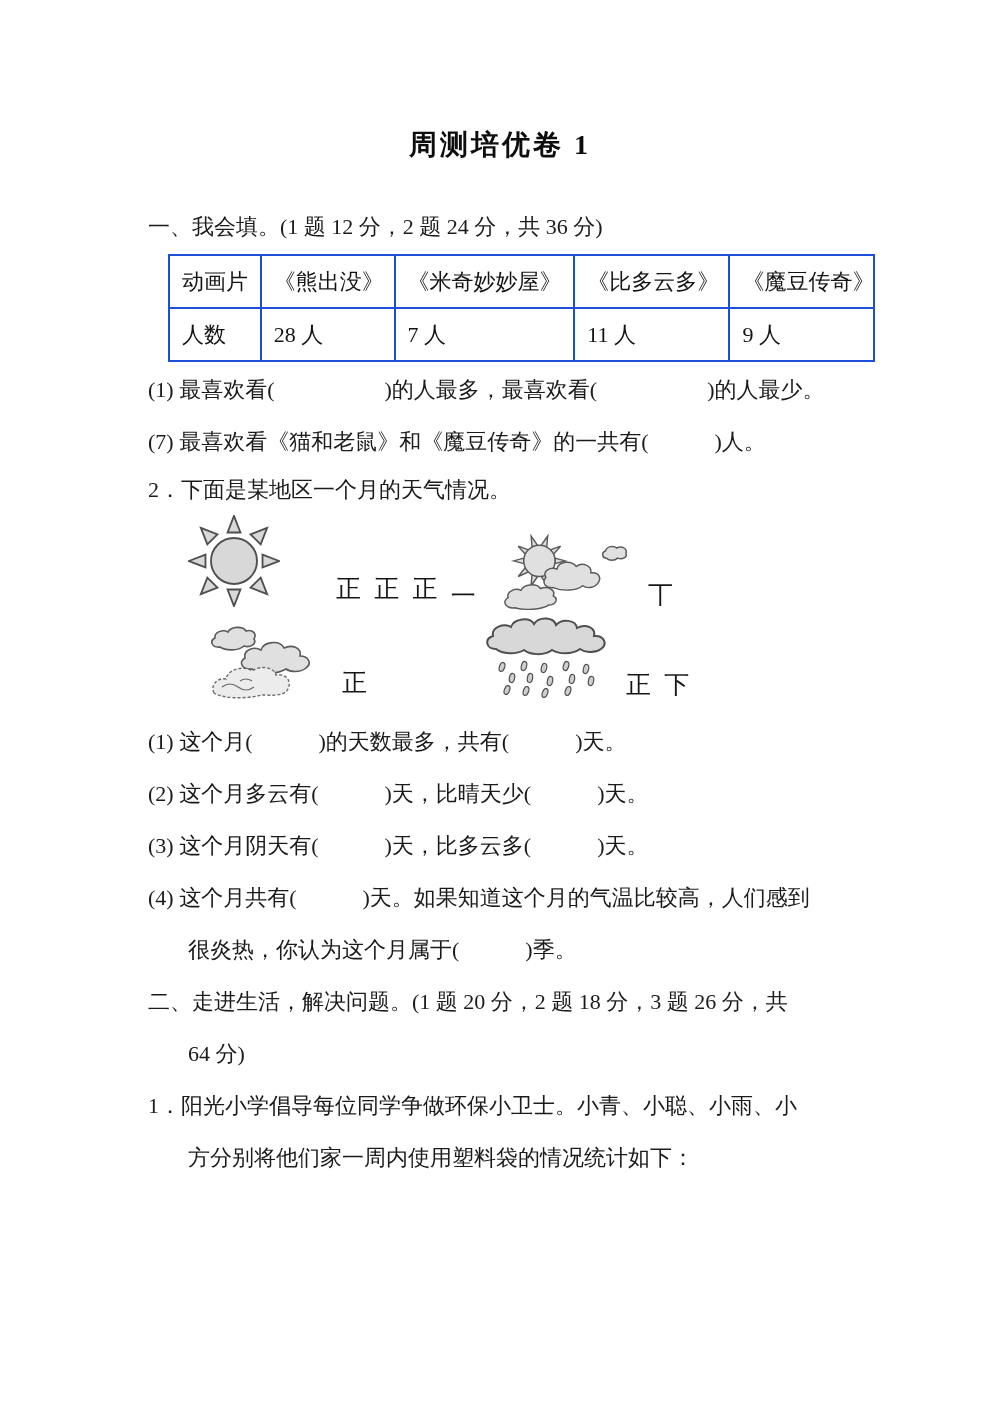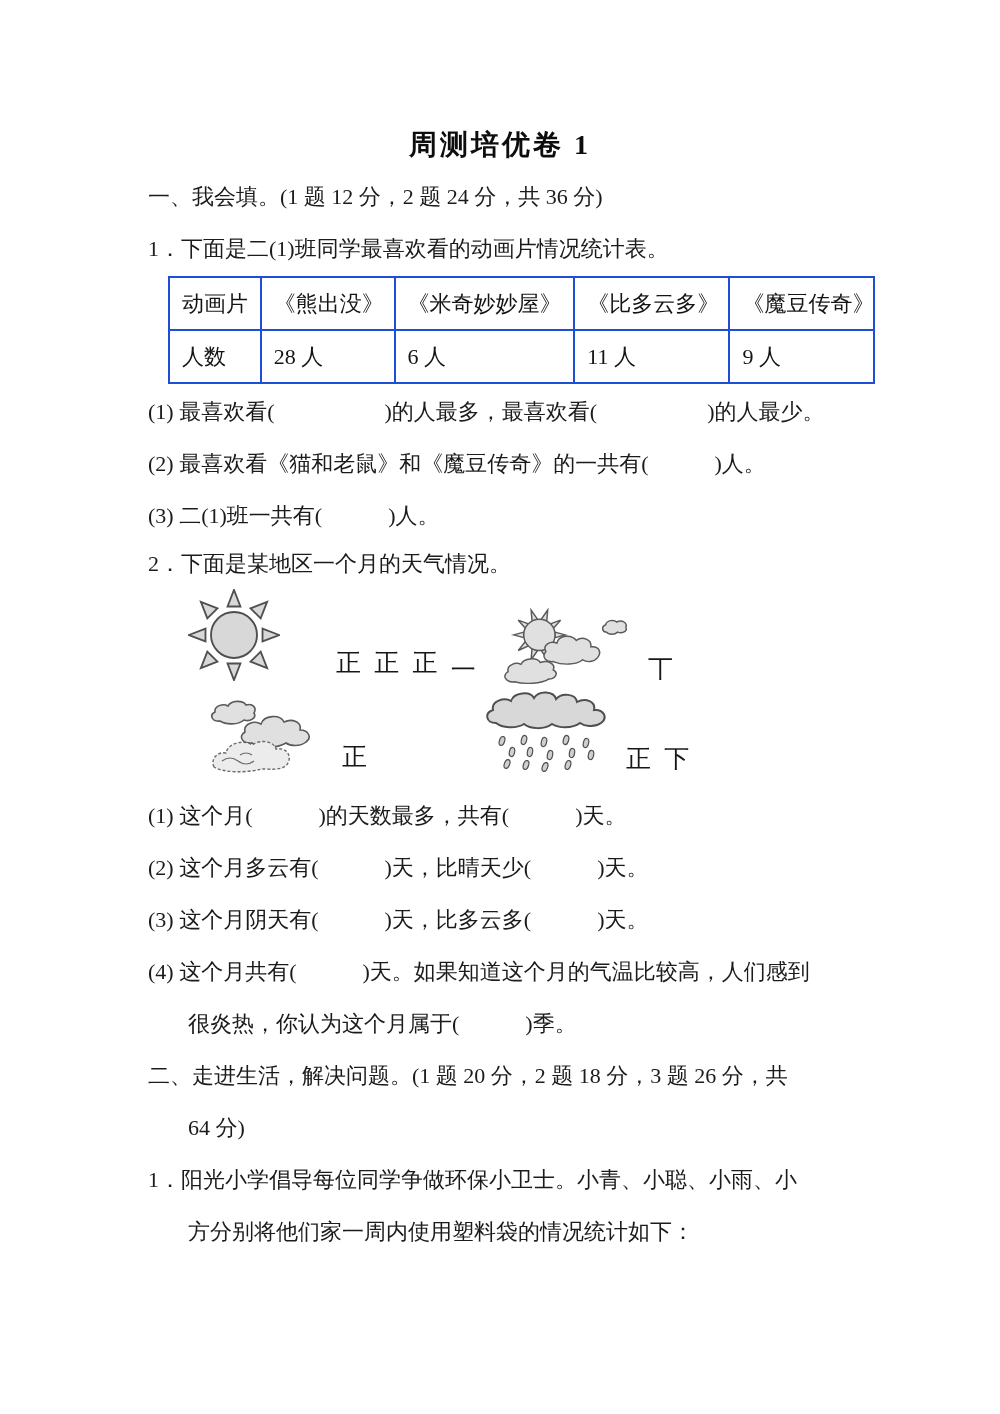--- a/index.html
+++ b/index.html
@@ -15,21 +15,21 @@
   .doc-title {
     padding-top:128px; text-align:center;
     font-size:28px; font-weight:700; letter-spacing:3px; line-height:34px;
     color:#0d0d0d;
   }
   .line {
     font-size:22px; line-height:30px; white-space:nowrap; color:#1b1b1b;
   }
   .indent { padding-left:40px; }
 
-  .sec1-heading { margin-top:20px; }
+  .sec1-heading { margin-top:50px; }
   .q1-stem     { margin-top:22px; }
 
   table.anime-table {
     margin-top:12px; margin-left:20px;
     border-collapse:collapse; width:707px;
     table-layout:fixed;
   }
   table.anime-table td {
     border:2px solid #1d4ed8;
     height:53px; padding-left:12px; vertical-align:middle;
@@ -64,44 +64,42 @@
 </head>
 <body>
 
 <div class="page">
   <div class="doc-title">周测培优卷 1</div>
 
   <div class="content">
 
     <div class="line sec1-heading">一、我会填。(1 题 12 分，2 题 24 分，共 36 分)</div>
 
-    <div class="line q1-stem">1．下面是二(1)班同学最喜欢看的动画片情况统计表。</div>
 
     <table class="anime-table">
       <tbody>
           <tr>
         <td class="col1">动画片</td>
         <td class="col2">《熊出没》</td>
         <td class="col3">《米奇妙妙屋》</td>
         <td class="col4">《比多云多》</td>
         <td class="col5">《魔豆传奇》</td>
       </tr>
       <tr>
         <td class="col1">人数</td>
         <td class="col2">28 人</td>
-        <td class="col3">6 人</td>
+        <td class="col3">7 人</td>
         <td class="col4">11 人</td>
         <td class="col5">9 人</td>
       </tr>
     </tbody>
       </table>
 
     <div class="line sub-first">(1) 最喜欢看(　　　　　)的人最多，最喜欢看(　　　　　)的人最少。</div>
-    <div class="line sub-line">(2) 最喜欢看《猫和老鼠》和《魔豆传奇》的一共有(　　　)人。</div>
-    <div class="line sub-line">(3) 二(1)班一共有(　　　)人。</div>
+    <div class="line sub-line">(7) 最喜欢看《猫和老鼠》和《魔豆传奇》的一共有(　　　)人。</div>
 
     <div class="line sub-line q2-stem">2．下面是某地区一个月的天气情况。</div>
 
     <div class="weather-fig">
 
       <div class="wgroup wg-sunny">
         <span>
           <svg width="92" height="92" viewBox="0 0 100 100">
             <g class="ink">
               <polygon points="50,1 43,19 57,19"></polygon>

